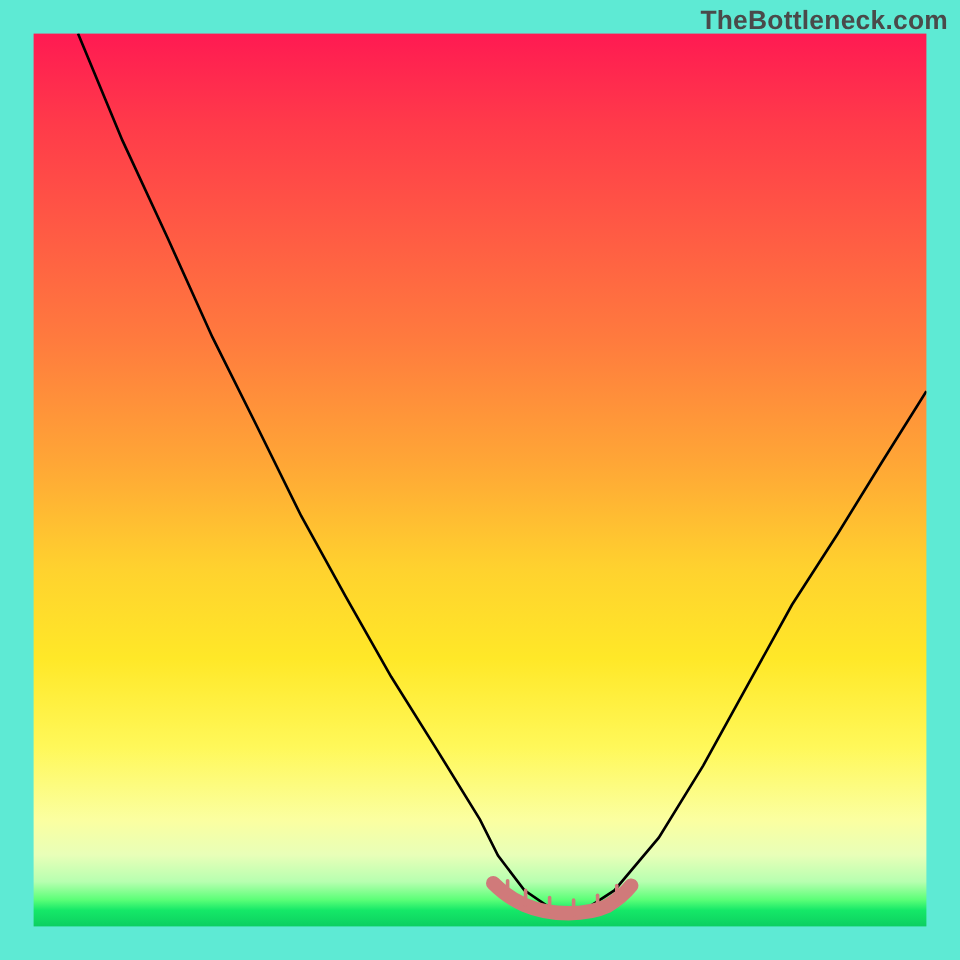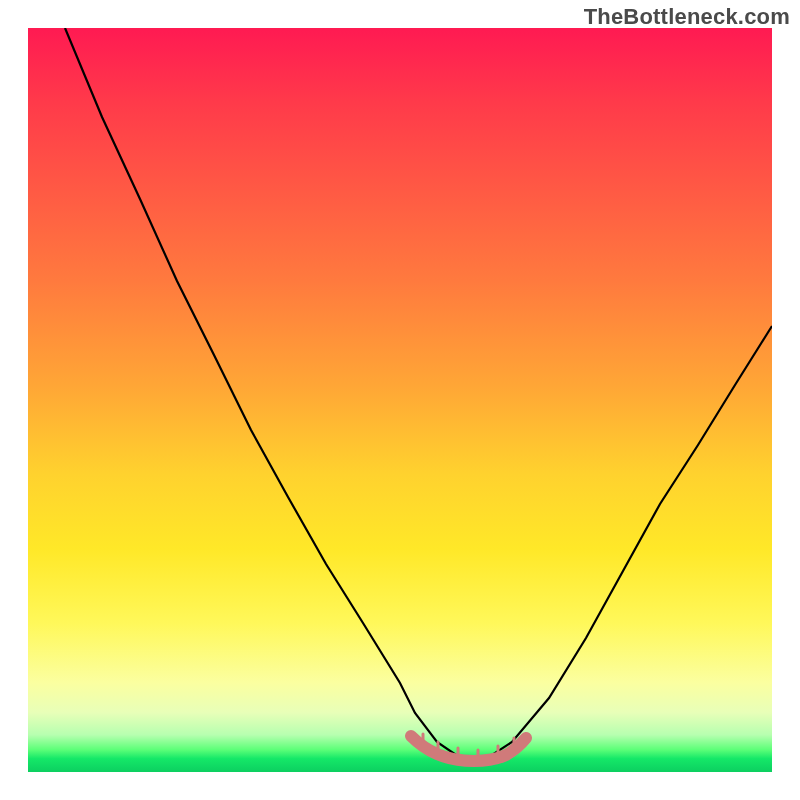--- a/index.html
+++ b/index.html
@@ -8,21 +8,21 @@
     width: 800px;
     height: 800px;
     background: #000;
     font-family: Arial, Helvetica, sans-serif;
     overflow: hidden;
   }
   .frame {
     position: relative;
     width: 800px;
     height: 800px;
-    background: #ffffff;
+    background: #5eead4;
   }
   .plot {
     position: absolute;
     left: 28px;
     top: 28px;
     width: 744px;
     height: 744px;
     
     background: linear-gradient(
       to bottom,

